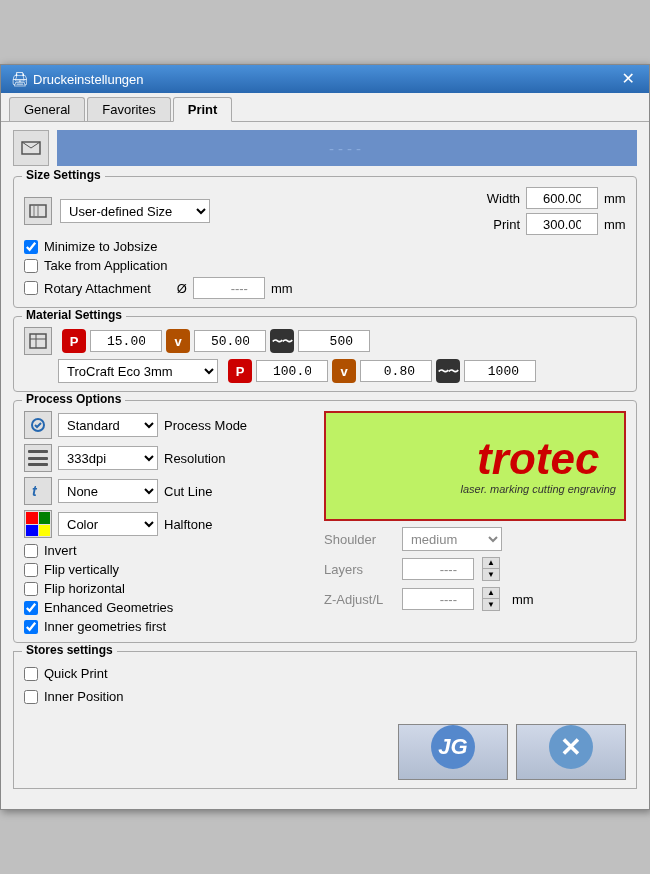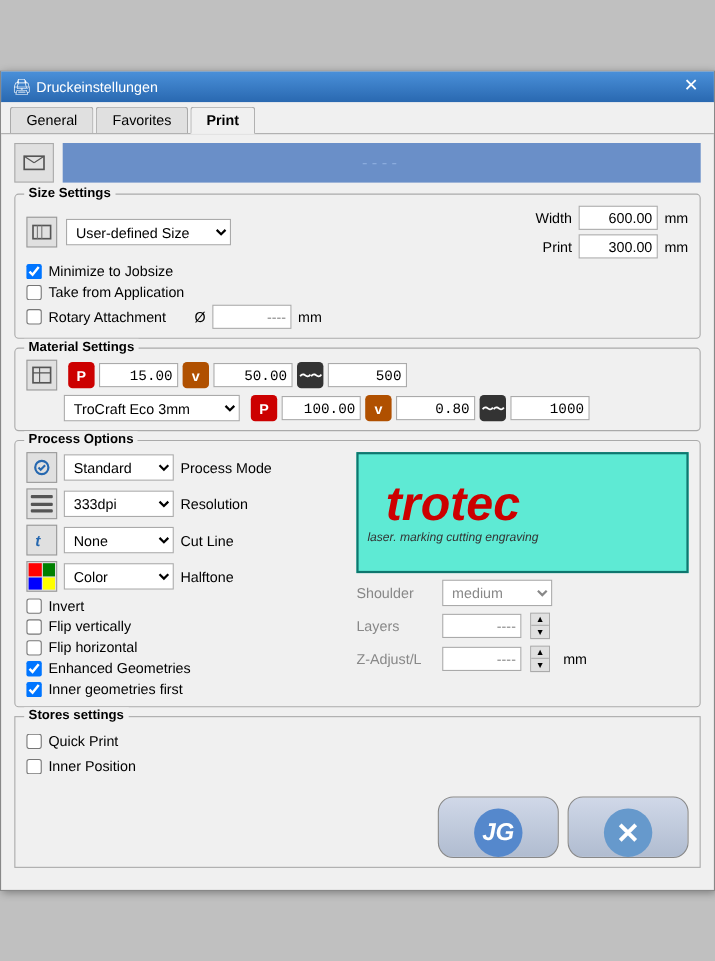--- a/index.html
+++ b/index.html
@@ -151,21 +151,21 @@
     }
     .field-label {
       width: 42px;
       text-align: right;
       font-size: 13px;
     }
     input[type="text"] {
       width: 72px;
       height: 22px;
       border: 1px solid #aaa;
-      padding: 2px 4px;
+      padding: 2px 16px;
       text-align: right;
       background: white;
       font-size: 13px;
     }
     .unit-label {
       font-size: 13px;
       width: 22px;
     }
     .checkbox-row {
       display: flex;
@@ -286,25 +286,25 @@
       color: #2668b0;
     }
     .proc-select {
       width: 100px;
     }
     .proc-label {
       font-size: 13px;
       flex: 1;
     }
     .logo-box {
-      border: 2px solid #0f766e;
-      background: #5eead4;
-      display: flex;
-      align-items: center;
-      justify-content: flex-start;
+      border: 2px solid #b91c1c;
+      background: #bef264;
+      display: flex;
+      align-items: center;
+      justify-content: flex-end;
       height: 110px;
       overflow: hidden;
     }
     .trotec-logo {
       text-align: center;
       padding: 8px;
     }
     .trotec-text {
       font-size: 44px;
       font-weight: 900;
@@ -399,23 +399,23 @@
       gap: 8px;
       margin-left: auto;
     }
     .action-btn {
       width: 110px;
       height: 56px;
       background: linear-gradient(to bottom, #d0d8e8, #b0bcd0);
       border: 1px solid #888;
       cursor: pointer;
       display: flex;
-      align-items: flex-end;
-      justify-content: center;
-      border-radius: 14px;
+      align-items: flex-start;
+      justify-content: center;
+      border-radius: 0;
     }
     .btn-icon-circle {
       width: 44px;
       height: 44px;
       border-radius: 50%;
       display: flex;
       align-items: center;
       justify-content: center;
     }
     .btn-ok { background: #5588cc; }

